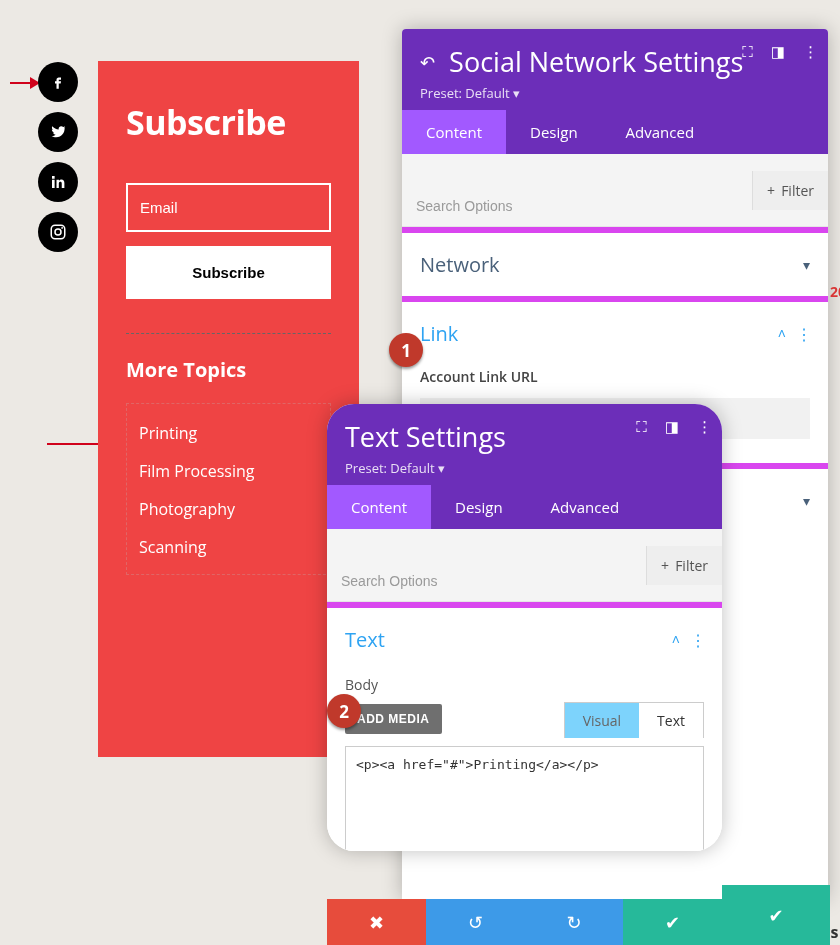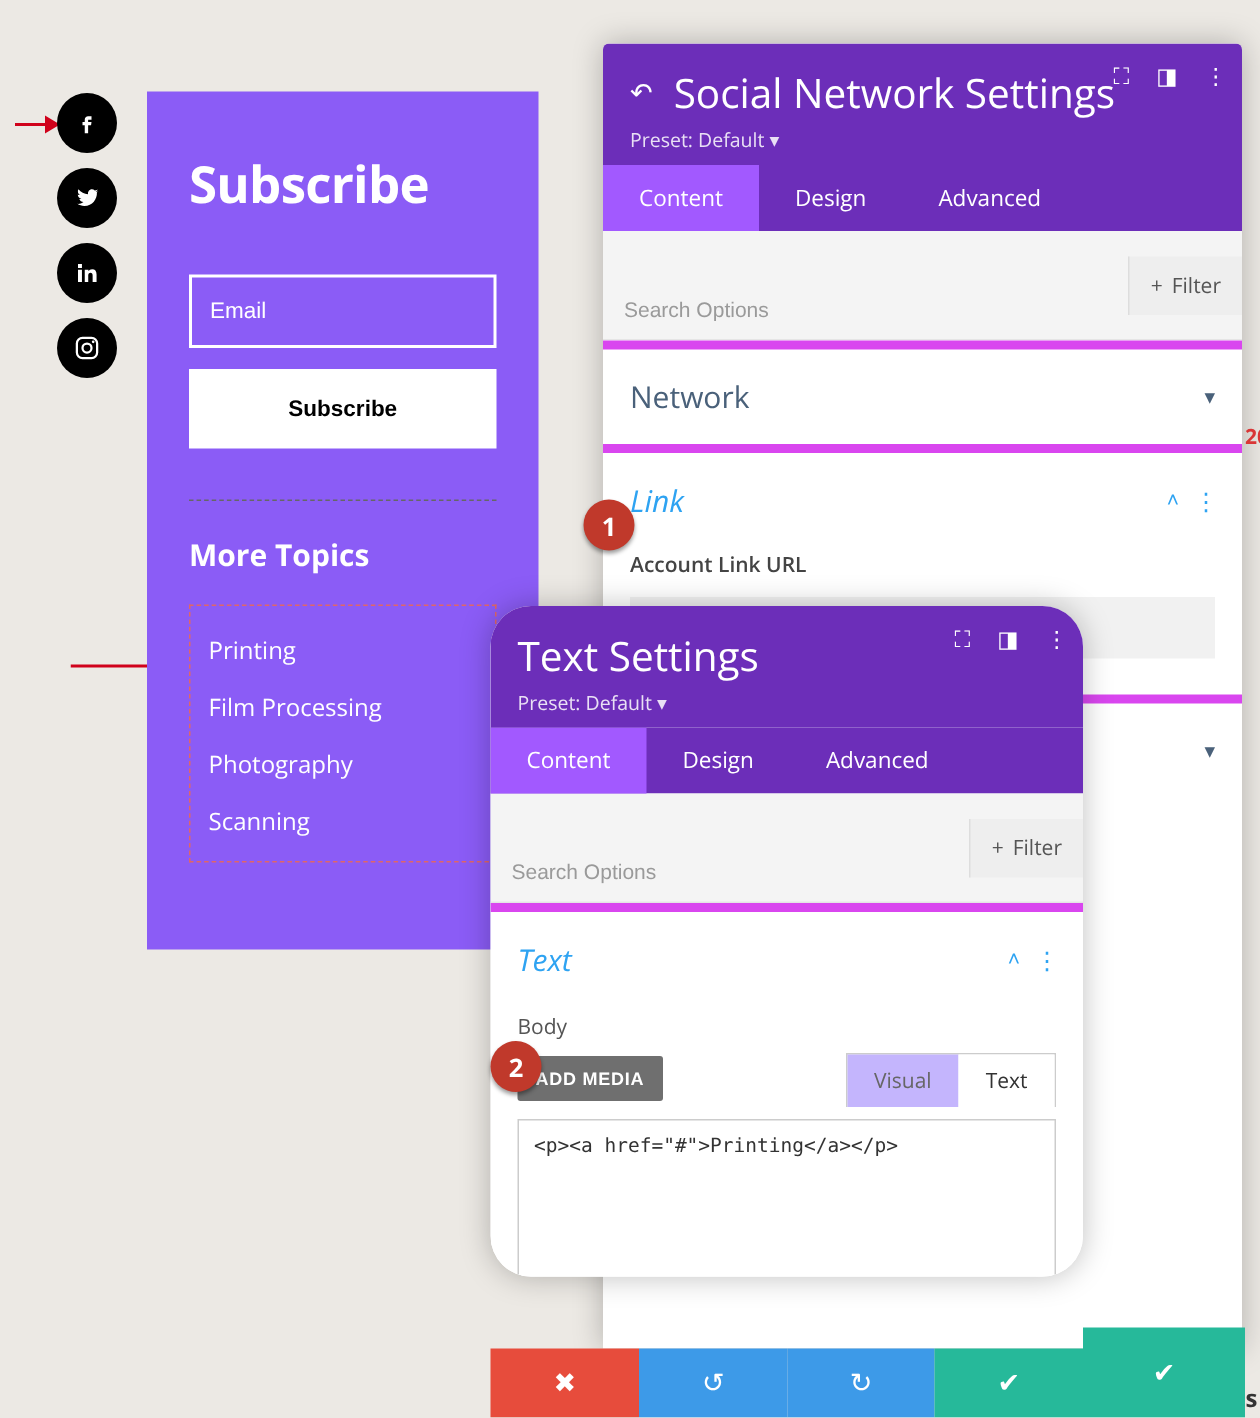--- a/index.html
+++ b/index.html
@@ -5,21 +5,21 @@
   * { box-sizing: border-box; margin: 0; padding: 0; }
   body { font-family: -apple-system, "Segoe UI", "Open Sans", Arial, sans-serif; background:#ece9e4; width:840px; height:945px; overflow:hidden; position:relative; color:#333; }
   
   .social-col { position:absolute; left:38px; top:62px; display:flex; flex-direction:column; gap:10px; }
   .social-btn { width:40px; height:40px; border-radius:50%; background:#000; display:flex; align-items:center; justify-content:center; cursor:pointer; }
   .social-btn svg { width:18px; height:18px; fill:#fff; }
   
   .arrow1 { position:absolute; left:10px; top:75px; }
   .arrow2 { position:absolute; left:47px; top:436px; }
   
-  .black-card { position:absolute; left:98px; top:61px; width:261px; height:572px; background:#8b5cf6; color:#fff; padding:38px 28px 30px; }
+  .black-card { position:absolute; left:98px; top:61px; width:261px; height:696px; background:#ef4444; color:#fff; padding:38px 28px 30px; }
   .black-card h1 { font-size:34px; font-weight:700; letter-spacing:-0.5px; }
   .black-card input { width:100%; border:2px solid #fff; background:transparent; color:#fff; padding:14px 12px; margin-top:38px; font-size:15px; }
   .black-card input::placeholder { color:#fff; }
   .black-card button.sub-btn { width:100%; background:#fff; color:#000; border:none; padding:18px 0; margin-top:14px; font-size:15px; font-weight:600; cursor:pointer; }
   .dash-sep { border:none; border-top:1px dashed #666; margin:34px 0 22px; }
   .more-topics-h { font-size:20px; font-weight:700; margin-bottom:20px; }
   .topics-box { border:1px dashed #e06666; padding:10px 12px 8px; }
   .topics-box div { font-size:16px; padding:8px 0; cursor:pointer; }
   
   .panel { position:absolute; background:#fff; box-shadow:0 0 20px rgba(0,0,0,0.25); border-radius:4px 4px 0 0; overflow:hidden; }
@@ -31,35 +31,35 @@
   .hdr-icons span { color:#fff; cursor:pointer; font-size:15px; }
   .tabs { display:flex; background:#6c2eb9; }
   .tab { padding:12px 24px; color:#fff; font-size:15px; cursor:pointer; }
   .tab.active { background:#a259ff; }
   .search-row { display:flex; align-items:center; background:#f4f4f4; border-bottom:1px solid #e5e5e5; }
   .search-row input { flex:1; border:none; background:transparent; padding:12px 14px; font-size:14px; color:#666;margin-top:32px; }
   .search-row input::placeholder { color:#9a9a9a; }
   .filter-btn { display:flex; align-items:center; gap:6px; padding:10px 14px; color:#555; font-size:14px; border-left:1px solid #ddd; cursor:pointer; background:#eee; }
   .section { border-top:6px solid #d946ef; background:#fff; }
   .section-h { padding:18px 18px; font-size:20px; color:#4a617a; display:flex; align-items:center; justify-content:space-between; cursor:pointer; }
-  .section-h.open .section-title { color:#2ea3f2;font-style:italic; }
+  .section-h.open .section-title { color:#2ea3f2; }
   .section-icons { display:flex; gap:10px; align-items:center; color:#2ea3f2; font-size:16px; }
   .section-icons .chev { font-size:14px; }
   .section-body { padding:0 18px 18px; }
   .field-label { font-size:14px; color:#444; margin:2px 0 12px; font-weight:600; }
   .url-input { width:100%; background:#f1f1f1; border:none; padding:12px 12px; font-size:15px; color:#888; }
   
   #panel1 { left:402px; top:29px; width:426px; height:870px; }
   
   #panel2 { left:327px; top:404px; width:395px; height:447px; z-index:3;border-radius:27px; }
   #panel2 .section-h.open .section-title { color:#2ea3f2; }
   .body-label { font-size:14px; color:#555; margin:4px 0 10px; }
   .add-media { background:#6f6f6f; color:#fff; border:none; padding:8px 12px; font-size:12px; font-weight:700; letter-spacing:0.5px; border-radius:2px; cursor:pointer; }
   .editor-tabs { float:right; display:flex; border:1px solid #ccc; border-bottom:none; margin-top:-2px; }
-  .editor-tabs div { padding:8px 18px; font-size:14px; background:#c4b5fd; color:#666; cursor:pointer; }
+  .editor-tabs div { padding:8px 18px; font-size:14px; background:#7dd3fc; color:#666; cursor:pointer; }
   .editor-tabs div.active { background:#fff; color:#333; }
   .editor-area { clear:both; width:100%; height:180px; border:1px solid #ccc; margin-top:8px; padding:10px; font-family:Menlo, Consolas, monospace; font-size:13px; color:#333; resize:none; }
   
   .bottom-bar { position:absolute; left:327px; bottom:0; display:flex; height:46px; z-index:4; }
   .bb { display:flex; align-items:center; justify-content:center; font-size:18px; color:#fff; cursor:pointer; }
   .bb.red { background:#e74c3c; width:99px; }
   .bb.blue1 { background:#3d9ae8; width:99px; }
   .bb.blue2 { background:#3d9ae8; width:98px; }
   .bb.teal { background:#26b99a; width:99px; }
   .bb.teal-wide { background:#26b99a; width:108px; height:60px; position:relative; top:-14px; }

